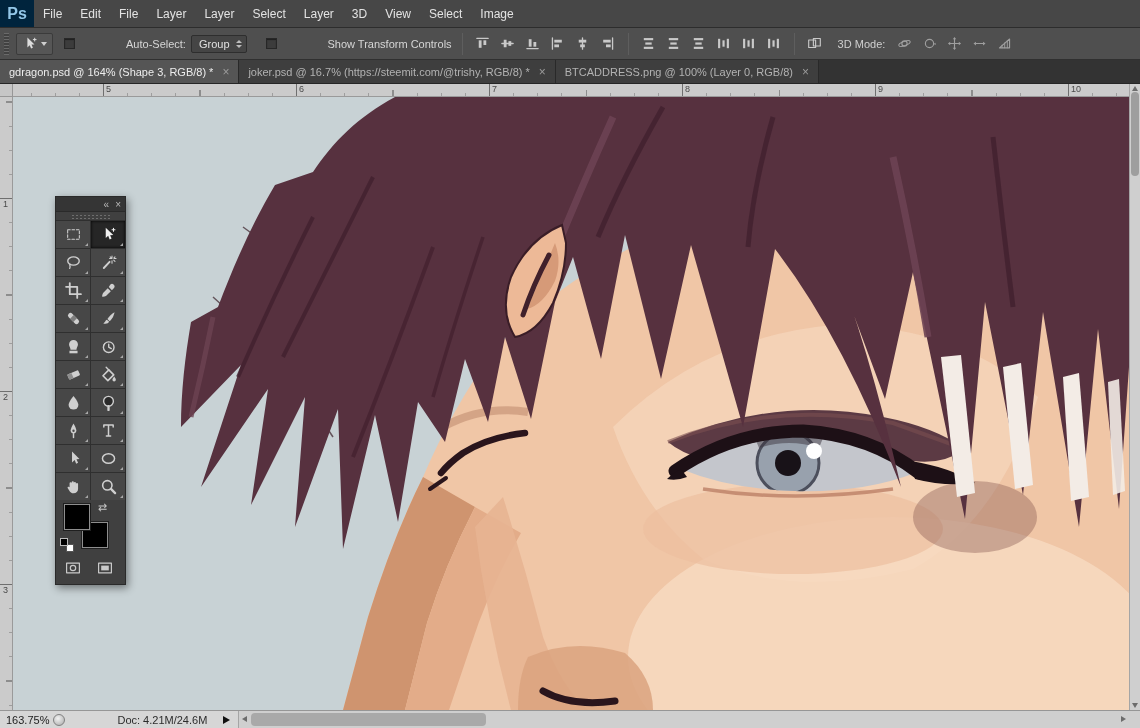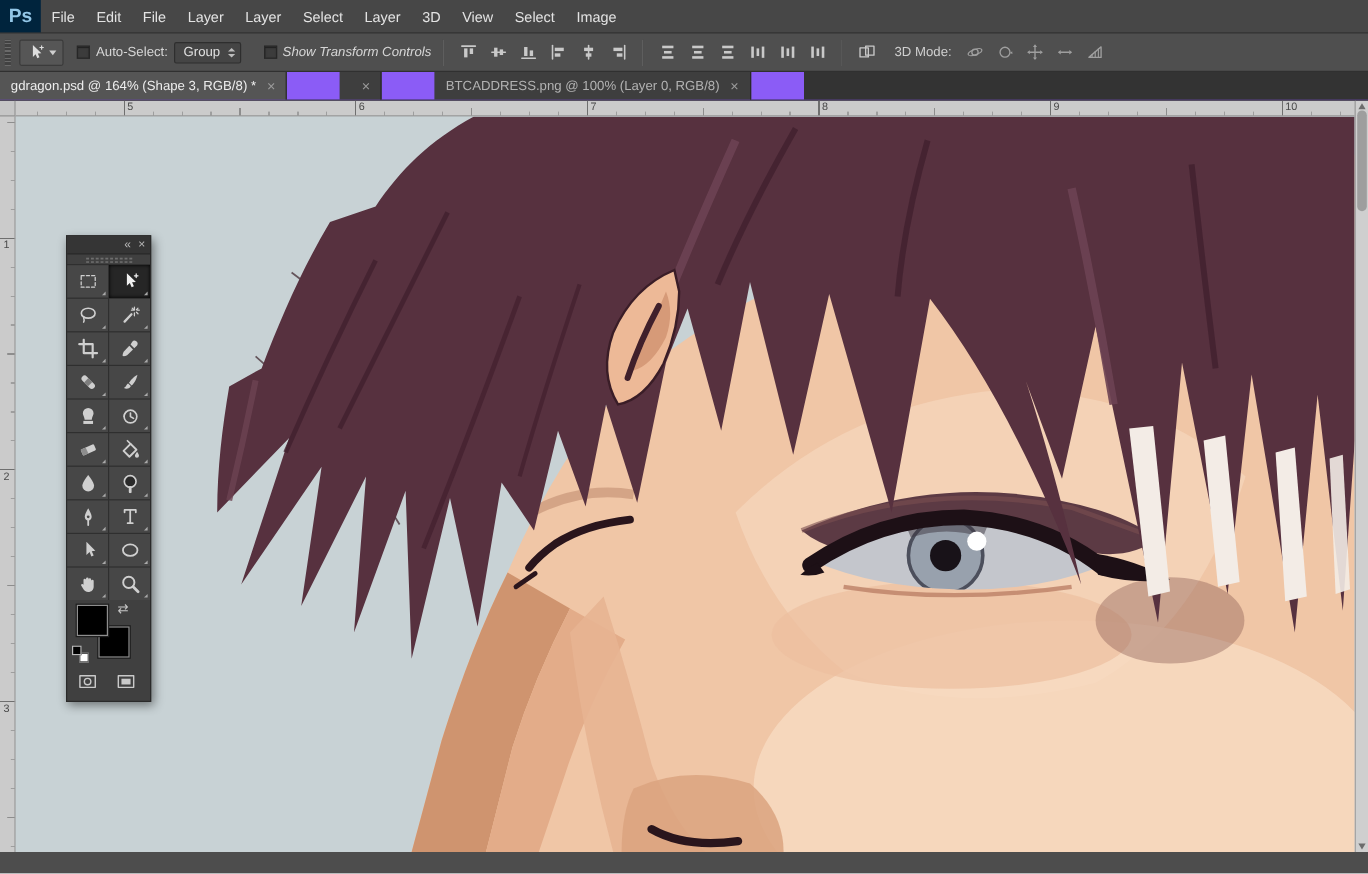--- a/index.html
+++ b/index.html
@@ -11,34 +11,34 @@
 .pslogo{width:34px;display:flex;align-items:center;justify-content:center;background:#00243d;color:#93c7e8;font-weight:bold;font-size:16px;}
 .menuitem{display:flex;align-items:center;padding:13px 9px;color:#e3e3e3;font-size:12px;cursor:default;}
 
 
 .optionsbar{position:absolute;top:28px;left:0;right:0;height:32px;background:#4f4f4f;border-bottom:1px solid #303030;display:flex;align-items:center;padding:0 4px;gap:5px;}
 .obgrip{width:5px;height:22px;margin-right:2px;background:repeating-linear-gradient(180deg,#6a6a6a 0 1px,#424242 1px 3px);}
 .preset{display:flex;align-items:center;gap:3px;padding:2px 5px;border:1px solid #3b3b3b;border-radius:2px;background:#565656;}
 .preset .caret{width:0;height:0;border-left:3.5px solid transparent;border-right:3.5px solid transparent;border-top:4px solid #cfcfcf;}
 .opt{display:flex;align-items:center;gap:5px;margin-left:6px;}
 .cb{width:11px;height:11px;background:#3c3c3c;border:1px solid #272727;box-shadow:inset 0 1px 1px rgba(0,0,0,.5);}
-.lbl{font-size:11px;color:#d6d6d6;}
+.lbl{font-size:11px;color:#d6d6d6;margin-left:46px;}
 .dd{display:flex;align-items:center;gap:6px;background:#454545;border:1px solid #2e2e2e;border-radius:2px;padding:1px 4px 1px 7px;height:18px;font-size:11px;color:#e0e0e0;}
 .spin{display:flex;flex-direction:column;gap:2px;}
 .spin i{display:block;width:0;height:0;border-left:3px solid transparent;border-right:3px solid transparent;}
 .spin .u{border-bottom:3.5px solid #bdbdbd;}
 .spin .d{border-top:3.5px solid #bdbdbd;}
 .sep{width:1px;height:22px;background:#3a3a3a;border-right:1px solid #5e5e5e;margin:0 5px;}
 .obtn{width:20px;height:20px;display:flex;align-items:center;justify-content:center;color:#c9c9c9;border-radius:2px;}
 .obtn svg{width:15px;height:15px;}
 .modelabel{font-size:11px;color:#cfcfcf;margin:0 4px 0 8px;}
 .mode{color:#9f9f9f;}
 
 
-.tabbar{position:absolute;top:60px;left:0;right:0;height:24px;background:#8b5cf6;display:flex;border-bottom:1px solid #262626;gap:44px;}
+.tabbar{position:absolute;top:60px;left:0;right:0;height:24px;background:#eab308;display:flex;border-bottom:1px solid #262626;}
 .tab{display:flex;align-items:center;padding:0 9px;font-size:11px;background:#3e3e3e;color:#b2b2b2;border-right:1px solid #292929;white-space:nowrap;}
 .tab.active{background:#555555;color:#ededed;}
 .tabclose{margin-left:9px;font-size:12px;line-height:1;color:#9b9b9b;}
 .tabfill{flex:1;background:#333333;}
 
 
 .corner{position:absolute;left:0;top:84px;width:13px;height:13px;background:#c6c6c6;border-right:1px solid #979797;border-bottom:1px solid #979797;}
 .hruler{position:absolute;left:13px;top:84px;width:1116px;height:13px;background:#cbcbcb;border-bottom:1px solid #9a9a9a;
  background-image:
   repeating-linear-gradient(90deg,#6f6f6f 0 1px,transparent 1px 193px),
@@ -133,21 +133,21 @@
       <span class="cb"></span>
       <span class="lbl">Auto-Select:</span>
     </div>
     <div class="dd">
       <span>Group</span>
       <span class="spin">
           <i class="u"></i>
           <i class="d"></i>
         </span>
     </div>
-    <div class="opt" style="margin-left:14px;font-style:italic;">
+    <div class="opt" style="margin-left:14px;">
       <span class="cb"></span>
       <span class="lbl">Show Transform Controls</span>
     </div>
     <div class="sep"></div>
     <div class="obtn" title="align-top-edges">
         <svg viewBox="0 0 16 16" aria-hidden="true" width="16" height="16">
           <path d="M2 2.6 H14" stroke="currentColor" fill="none" stroke-linecap="round" stroke-linejoin="round" stroke-width="1.4"></path>
           <rect x="4" y="4.6" width="3" height="8" fill="currentColor"></rect>
           <rect x="9" y="4.6" width="3" height="5" fill="currentColor"></rect>
         </svg>
@@ -269,20 +269,21 @@
         </svg>
       </div>
   </div>
 
   <div class="tabbar">
     <div class="tab active">
       <span>gdragon.psd @ 164% (Shape 3, RGB/8) *</span>
       <span class="tabclose">×</span>
     </div>
     <div class="tab">
+      <span>joker.psd @ 16.7% (https://steemit.com/@trishy, RGB/8) *</span>
       <span class="tabclose">×</span>
     </div>
     <div class="tab">
       <span>BTCADDRESS.png @ 100% (Layer 0, RGB/8)</span>
       <span class="tabclose">×</span>
     </div>
     <div class="tabfill"></div>
   </div>
 
   <div class="corner"></div>
@@ -537,14 +538,25 @@
         </div>
     </div>
   </div>
 
   <div class="vscroll">
     <div class="varr up"></div>
     <div class="vthumb"></div>
     <div class="varr dn"></div>
   </div>
 
+  <div class="statusbar">
+    <div class="zoomfield">163.75%</div>
+    <div class="sicon"></div>
+    <div class="docinfo">Doc: 4.21M/24.6M</div>
+    <div class="popup"></div>
+    <div class="hscroll">
+      <div class="harr l"></div>
+      <div class="hthumb"></div>
+      <div class="harr r"></div>
+    </div>
+  </div>
 
 </div>
 
 </body></html>

